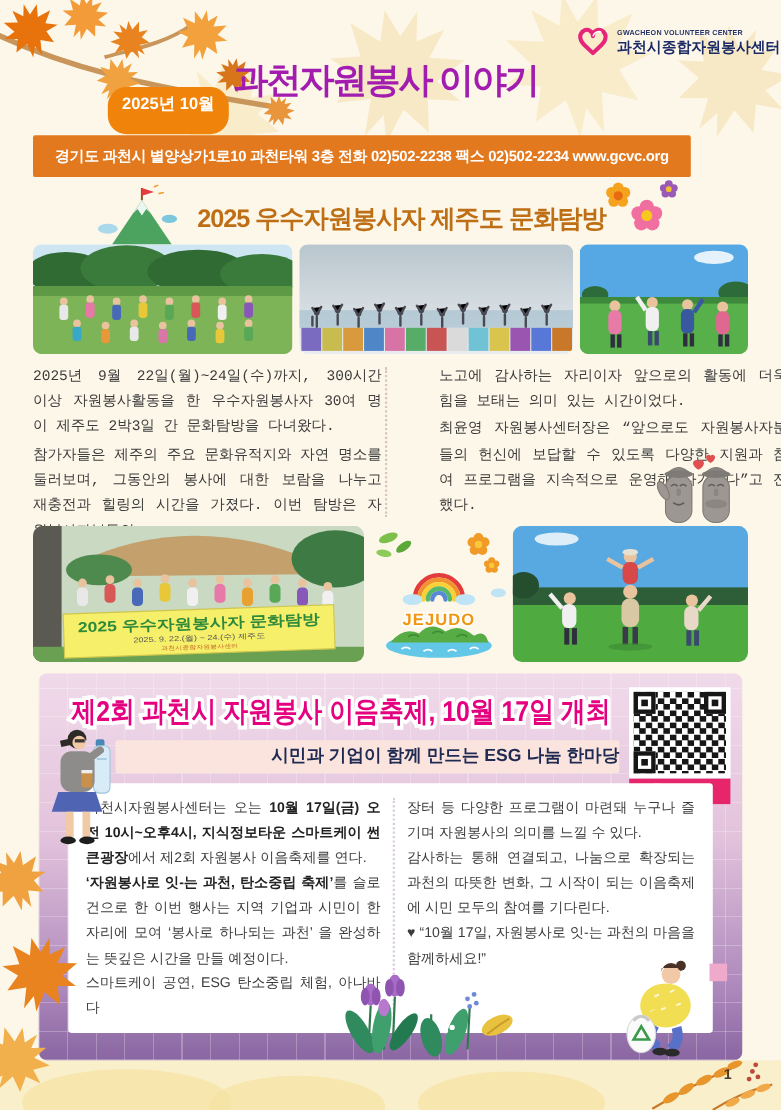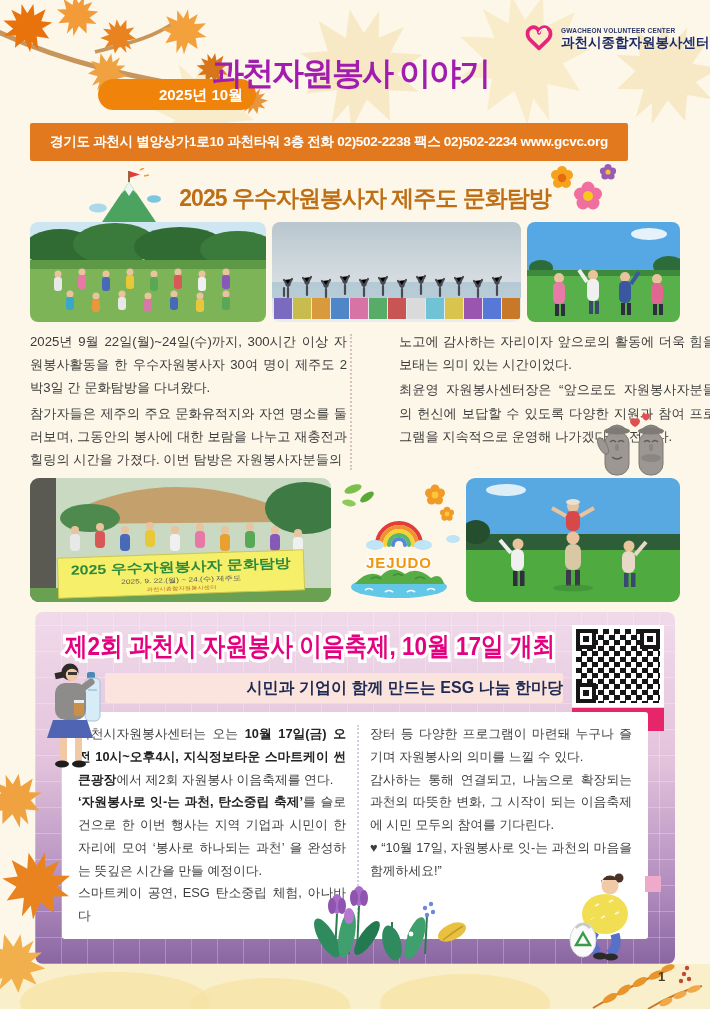--- a/index.html
+++ b/index.html
@@ -5,38 +5,38 @@
   html,body{margin:0;padding:0;background:#e8e4da;}
   .page{position:relative;width:710px;height:1009px;margin:0 auto;background:#FDF7E9;
         overflow:hidden;font-family:"Liberation Sans",sans-serif;}
   .abs{position:absolute;}
   
   .deco-top{left:0;top:0;width:710px;height:185px;z-index:1;}
   .logo{left:522px;top:23px;z-index:3;display:flex;align-items:center;gap:5px;}
   .logo-txt{display:flex;flex-direction:column;line-height:1.25;}
   .logo-eng{font-size:6.5px;font-weight:bold;color:#27356A;letter-spacing:.2px;white-space:nowrap;}
   .logo-kor{font-size:13.5px;font-weight:bold;color:#1C2B66;white-space:nowrap;}
-  .badge{left:98px;top:79px;width:110px;height:31px;background:#F0830A;border-radius:17px;
+  .badge{left:98px;top:79px;width:110px;height:43px;background:#F0830A;border-radius:17px;
          color:#fff;font-weight:bold;font-size:15px;text-align:center;line-height:31px;
-         white-space:nowrap;z-index:3;padding-left:48px;}
+         white-space:nowrap;z-index:3;}
   .main-title{left:212px;top:52px;font-size:32px;font-weight:900;color:#a21caf;
               letter-spacing:-2px;white-space:nowrap;z-index:3;}
   .addr{left:30px;top:123px;width:598px;height:38px;background:#E2791E;border-radius:2px;
         color:#fff;font-weight:bold;font-size:13.5px;text-align:center;line-height:38px;
         letter-spacing:-.3px;white-space:nowrap;z-index:3;}
   
   .mt-icon{left:88px;top:168px;width:74px;height:56px;z-index:3;}
   .jj-title{left:150px;top:183px;width:430px;text-align:center;font-size:23px;font-weight:900;
             color:#BE6F15;letter-spacing:-1px;white-space:nowrap;z-index:3;}
   .fl-deco{left:548px;top:162px;width:72px;height:56px;z-index:3;}
   .photo{top:222px;height:100px;border-radius:8px;overflow:hidden;z-index:2;}
   .photo svg,.photo2 svg{display:block;width:100%;height:100%;}
   .jcol{top:330px;width:317px;font-size:13.2px;line-height:1.76;color:#3C3C3C;
         text-align:justify;z-index:2;}
-  .jcol p{margin:0 0 2px 0;}
+  .jcol p{margin:0 0 2px 0;font-family:Liberation Mono, monospace;}
   .jdiv{left:350px;top:334px;height:136px;border-left:2px dotted #D8C4BC;z-index:2;}
   .haru{left:597px;top:412px;width:74px;height:66px;z-index:3;}
   .photo2{top:478px;height:124px;border-radius:9px;overflow:hidden;z-index:2;}
   .jejuillo{left:337px;top:479px;width:125px;height:122px;z-index:2;}
   
   .panel{left:35px;top:612px;width:640px;height:352px;border-radius:8px;overflow:hidden;z-index:2;
     background:
       repeating-linear-gradient(0deg, rgba(255,255,255,.25) 0 1px, transparent 1px 26px),
       repeating-linear-gradient(90deg, rgba(255,255,255,.25) 0 1px, transparent 1px 26px),
       linear-gradient(180deg,#F0DAEA 0%,#E3C3DC 42%,#AC87BB 82%,#8A66A2 100%);}

